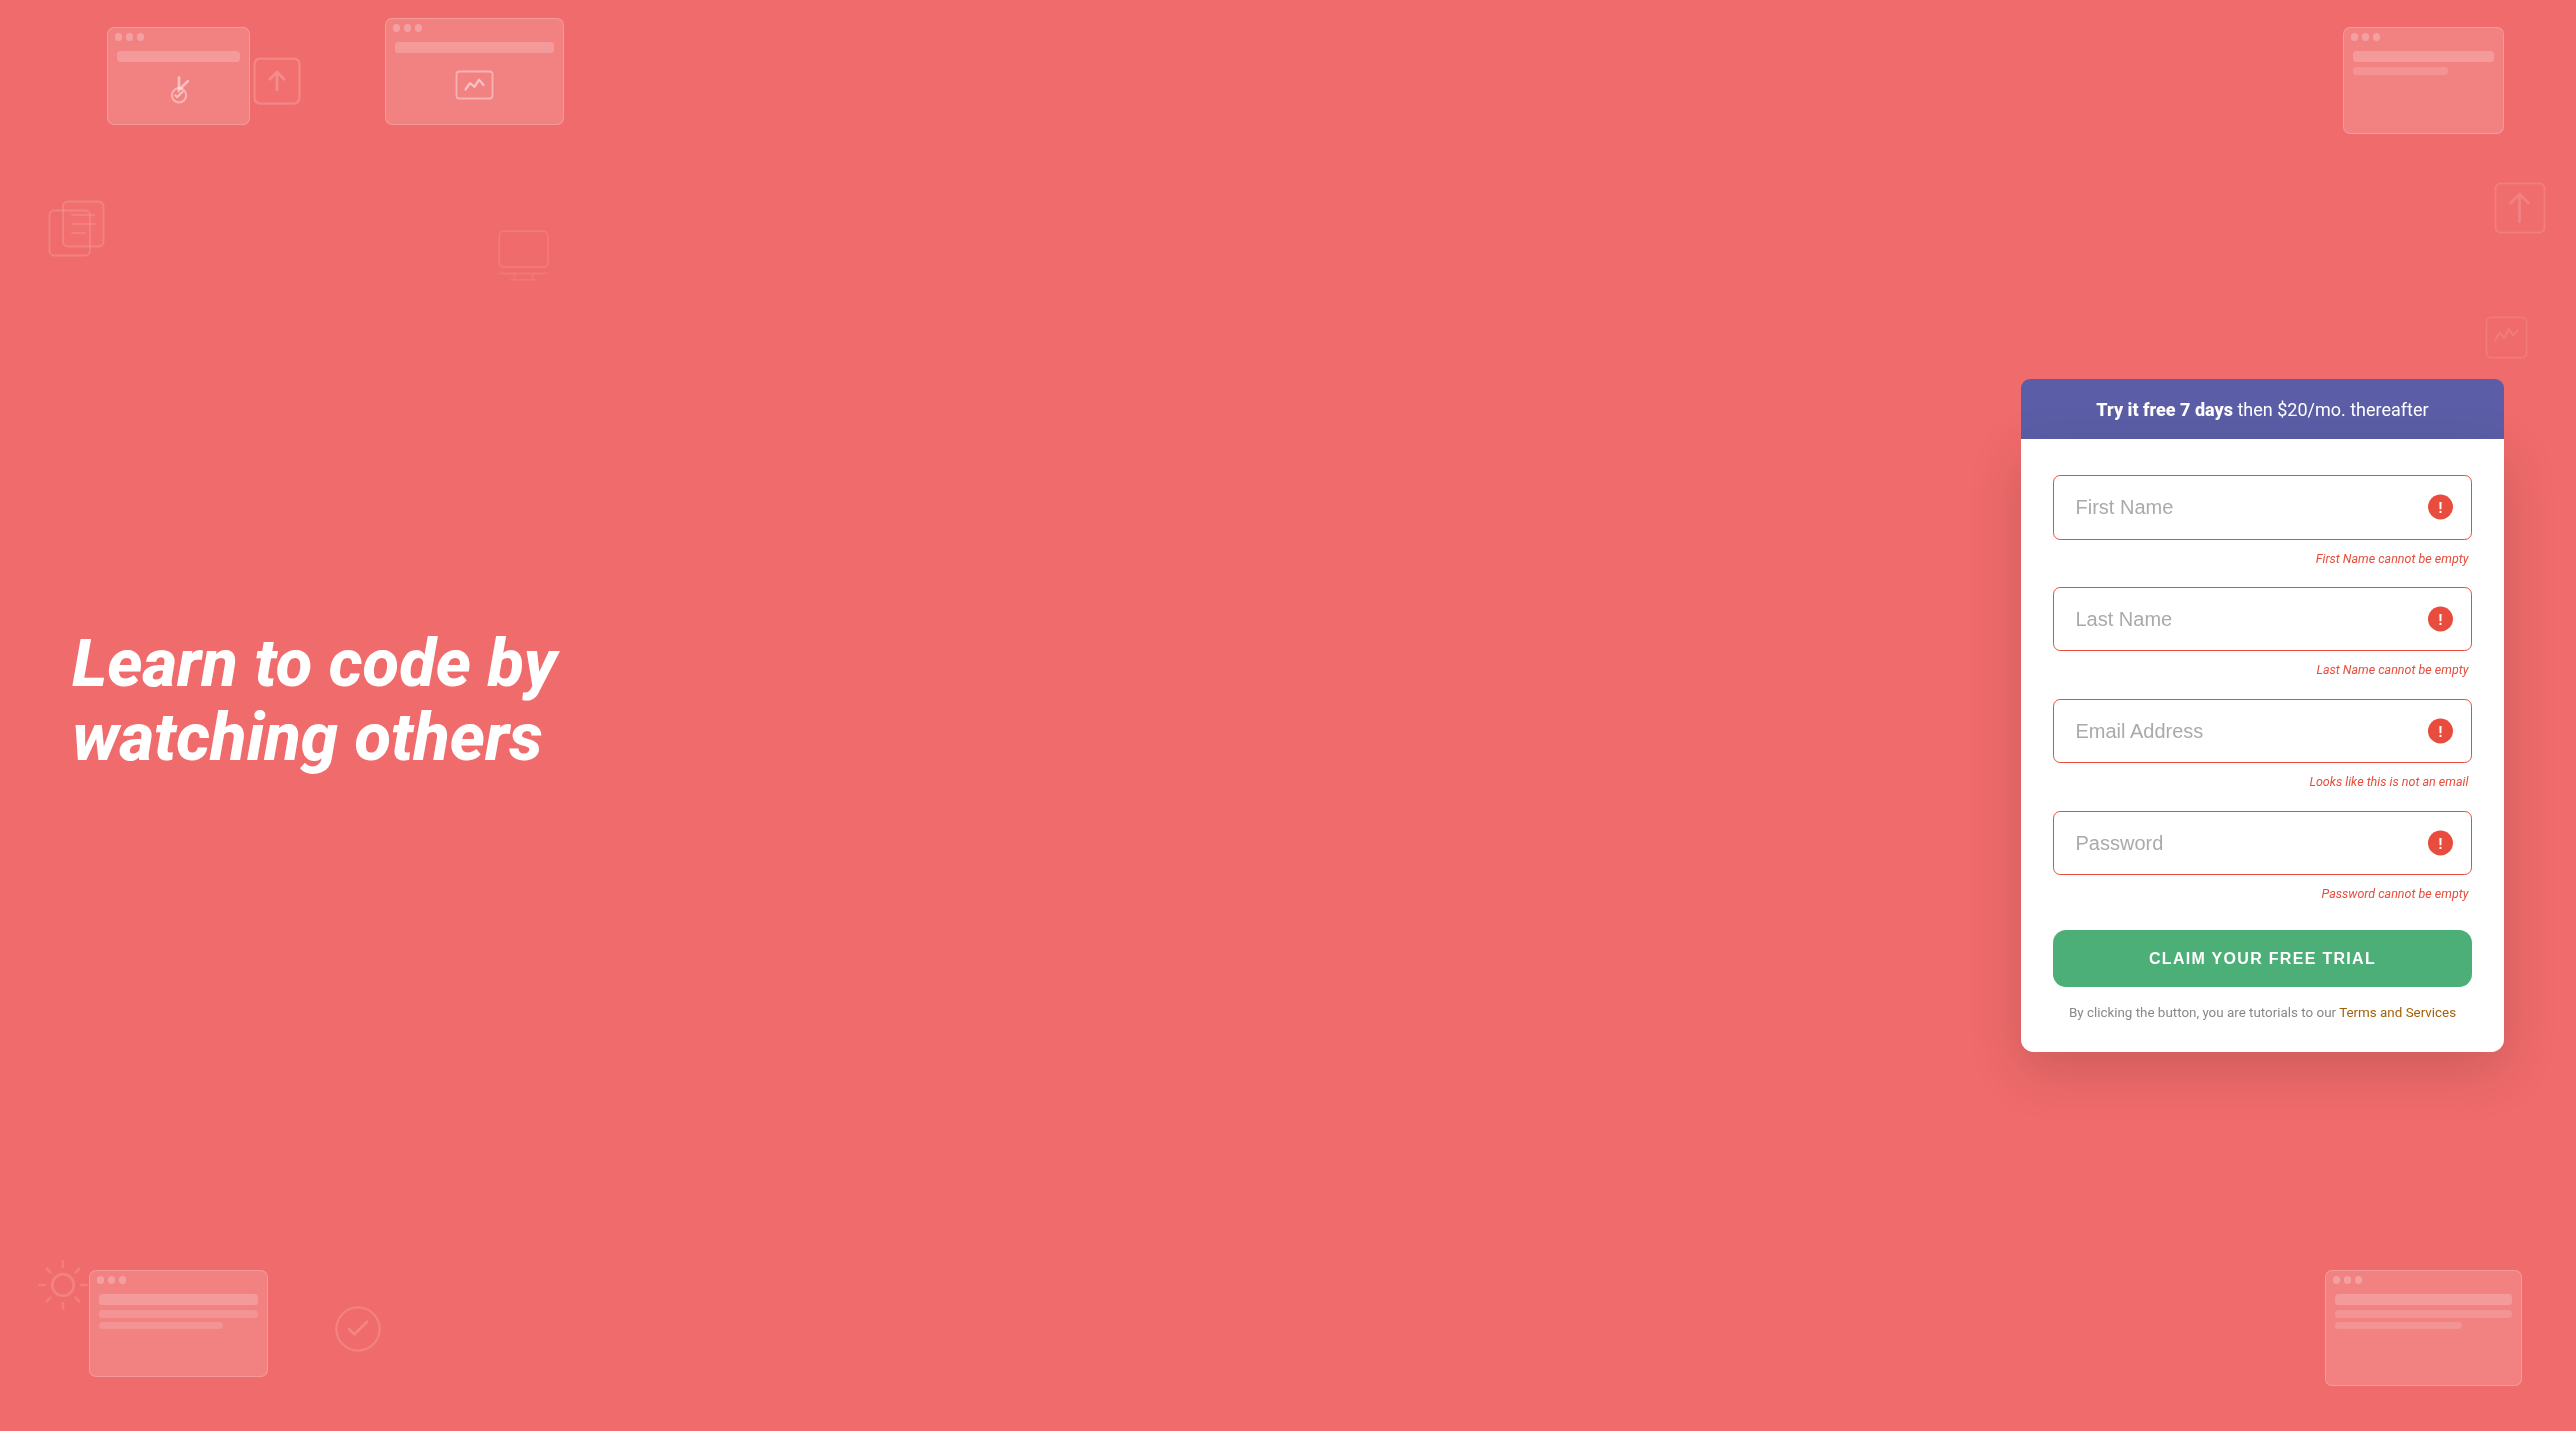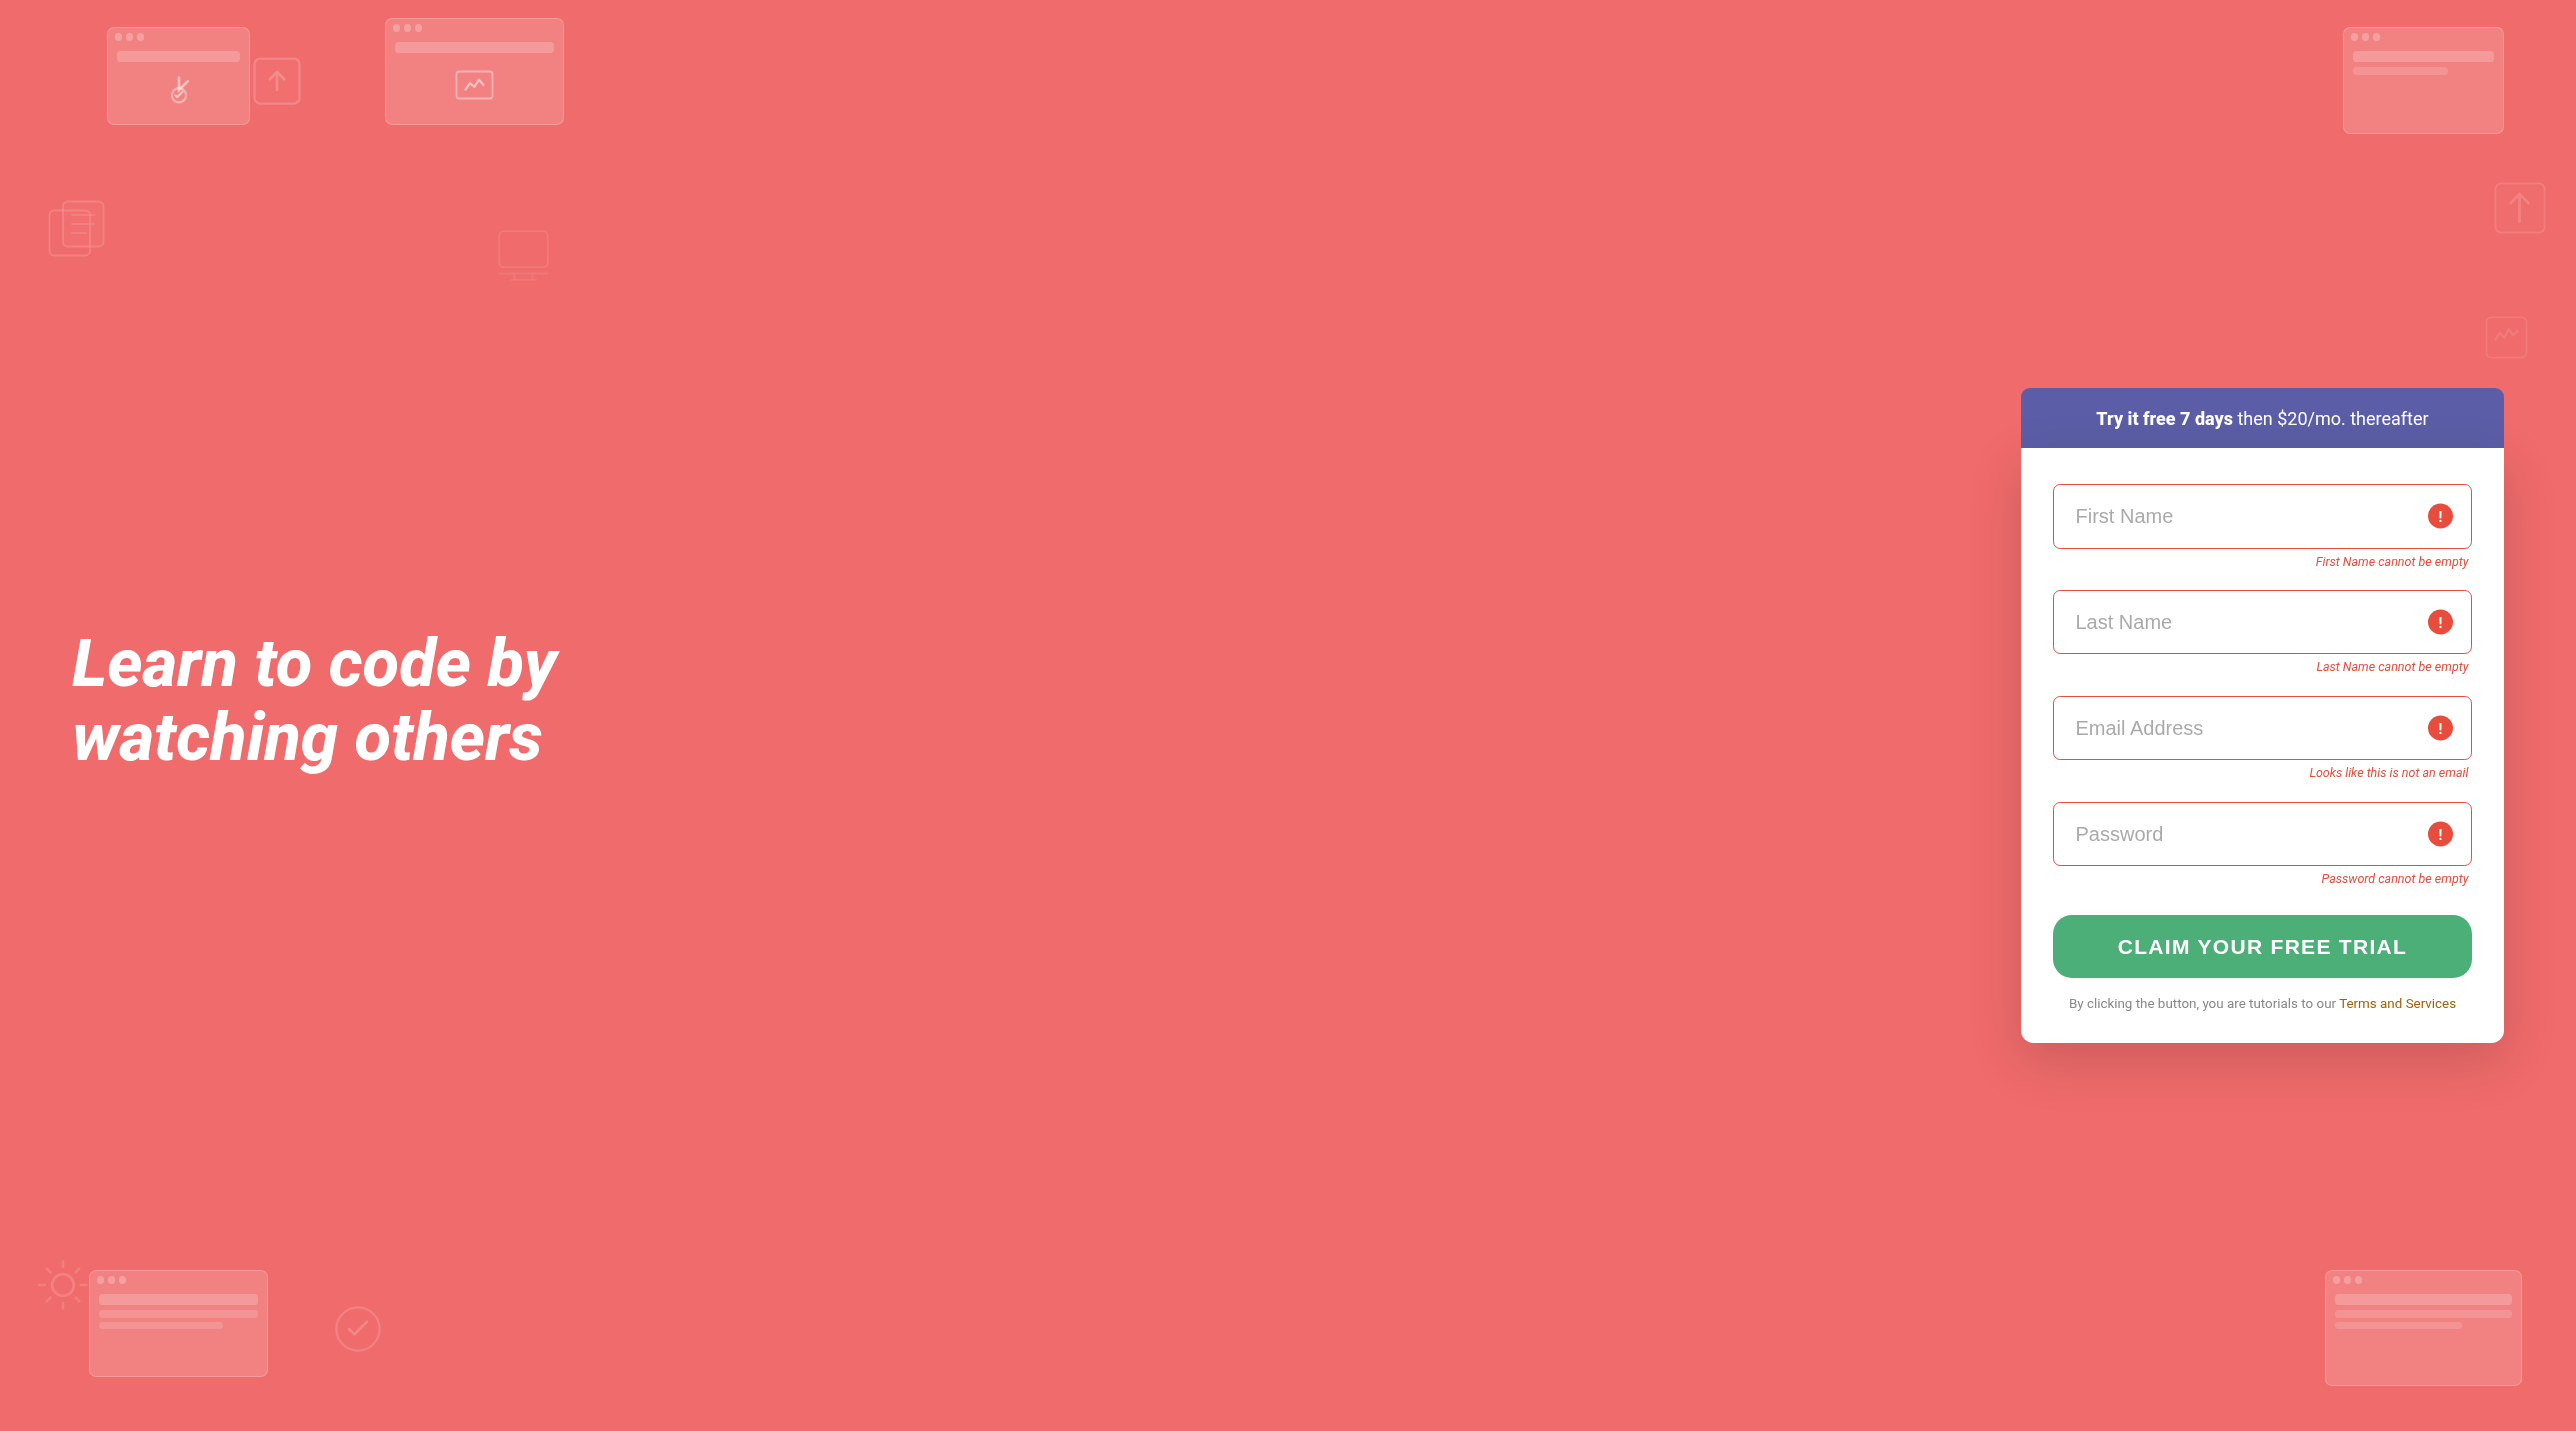--- a/index.html
+++ b/index.html
@@ -125,35 +125,35 @@
       color: white;
       font-weight: bold;
       font-size: 14.3px;
     }
 
     .error-message {
       color: #e74c3c;
       font-size: 12.5px;
       font-style: italic;
       text-align: right;
-      margin-top: 5px;
+      margin-top: 11px;
       margin-bottom: 14.3px;
       padding-right: 3.6px;
     }
 
     .claim-button {
       width: 100%;
       padding: 19.7px;
       background-color: #4caf77;
       color: #ffffff;
-      font-size: 21px;
+      font-size: 16px;
       font-weight: 800;
       letter-spacing: 1.3px;
       border: none;
-      border-radius: 19px;
+      border-radius: 13px;
       cursor: pointer;
       margin-top: 7.2px;
       margin-bottom: 14.3px;
       text-transform: uppercase;
     }
 
     .terms-text {
       text-align: center;
       font-size: 13.4px;
       color: #888;

